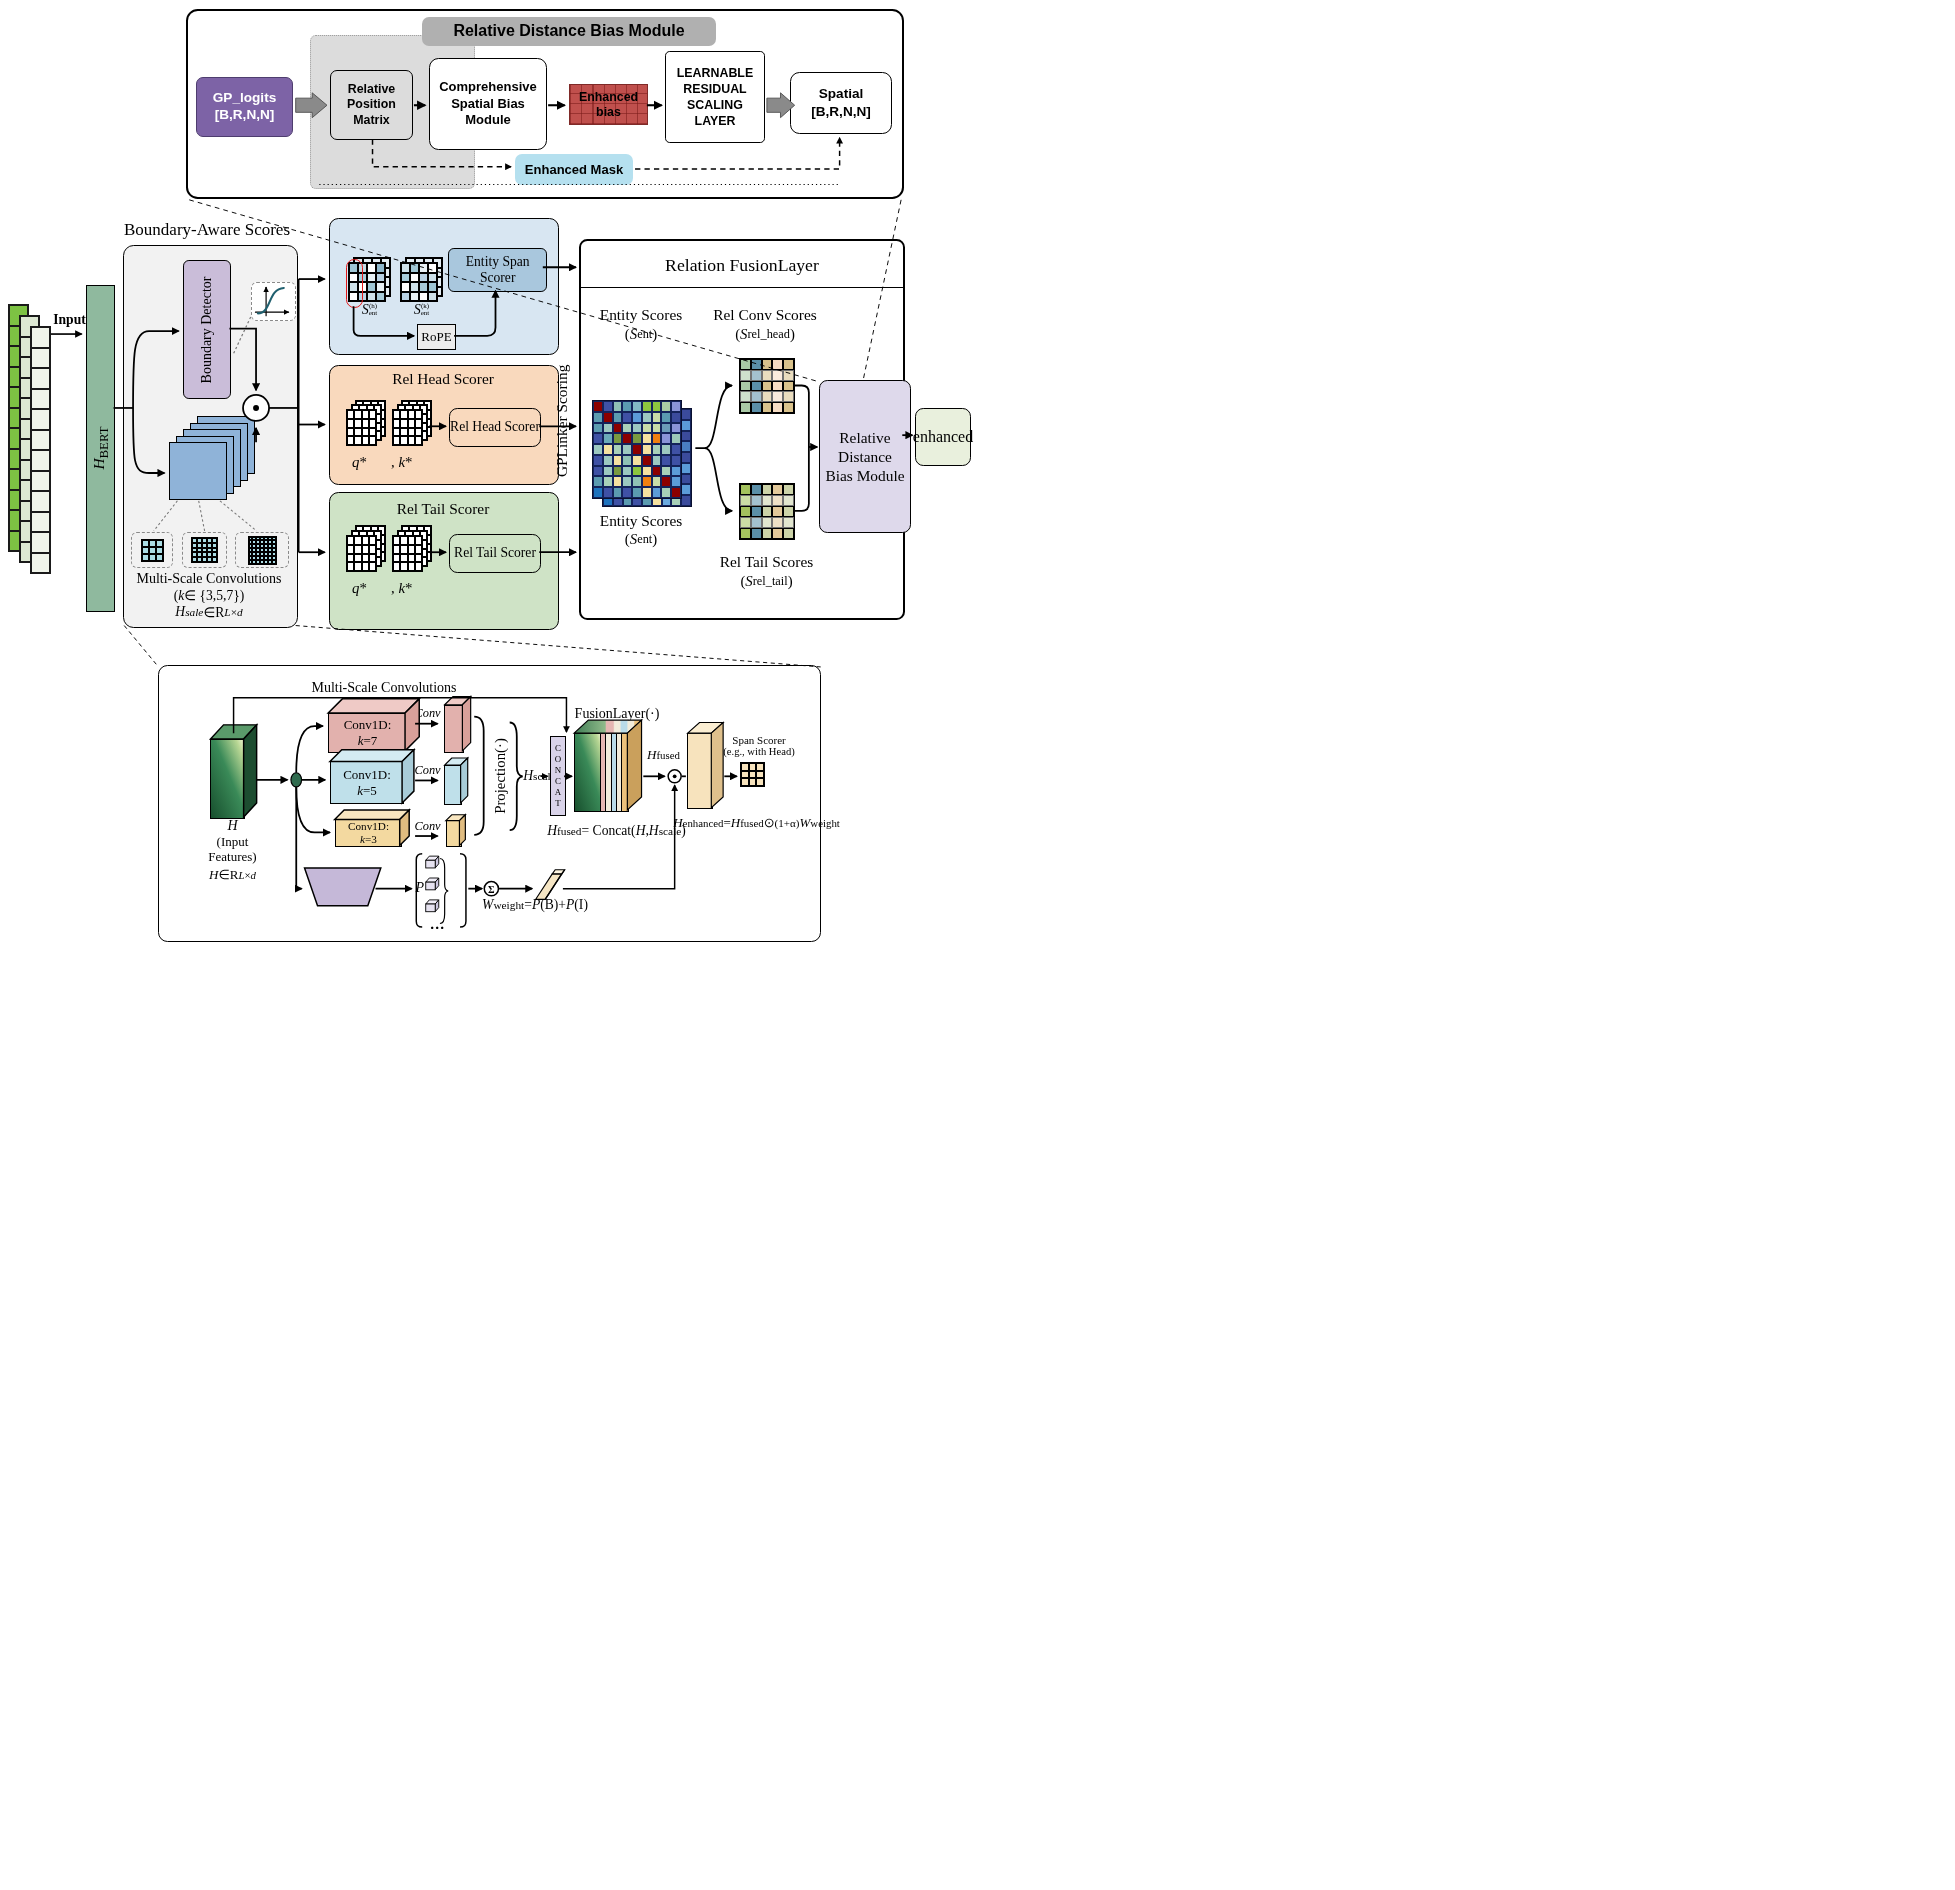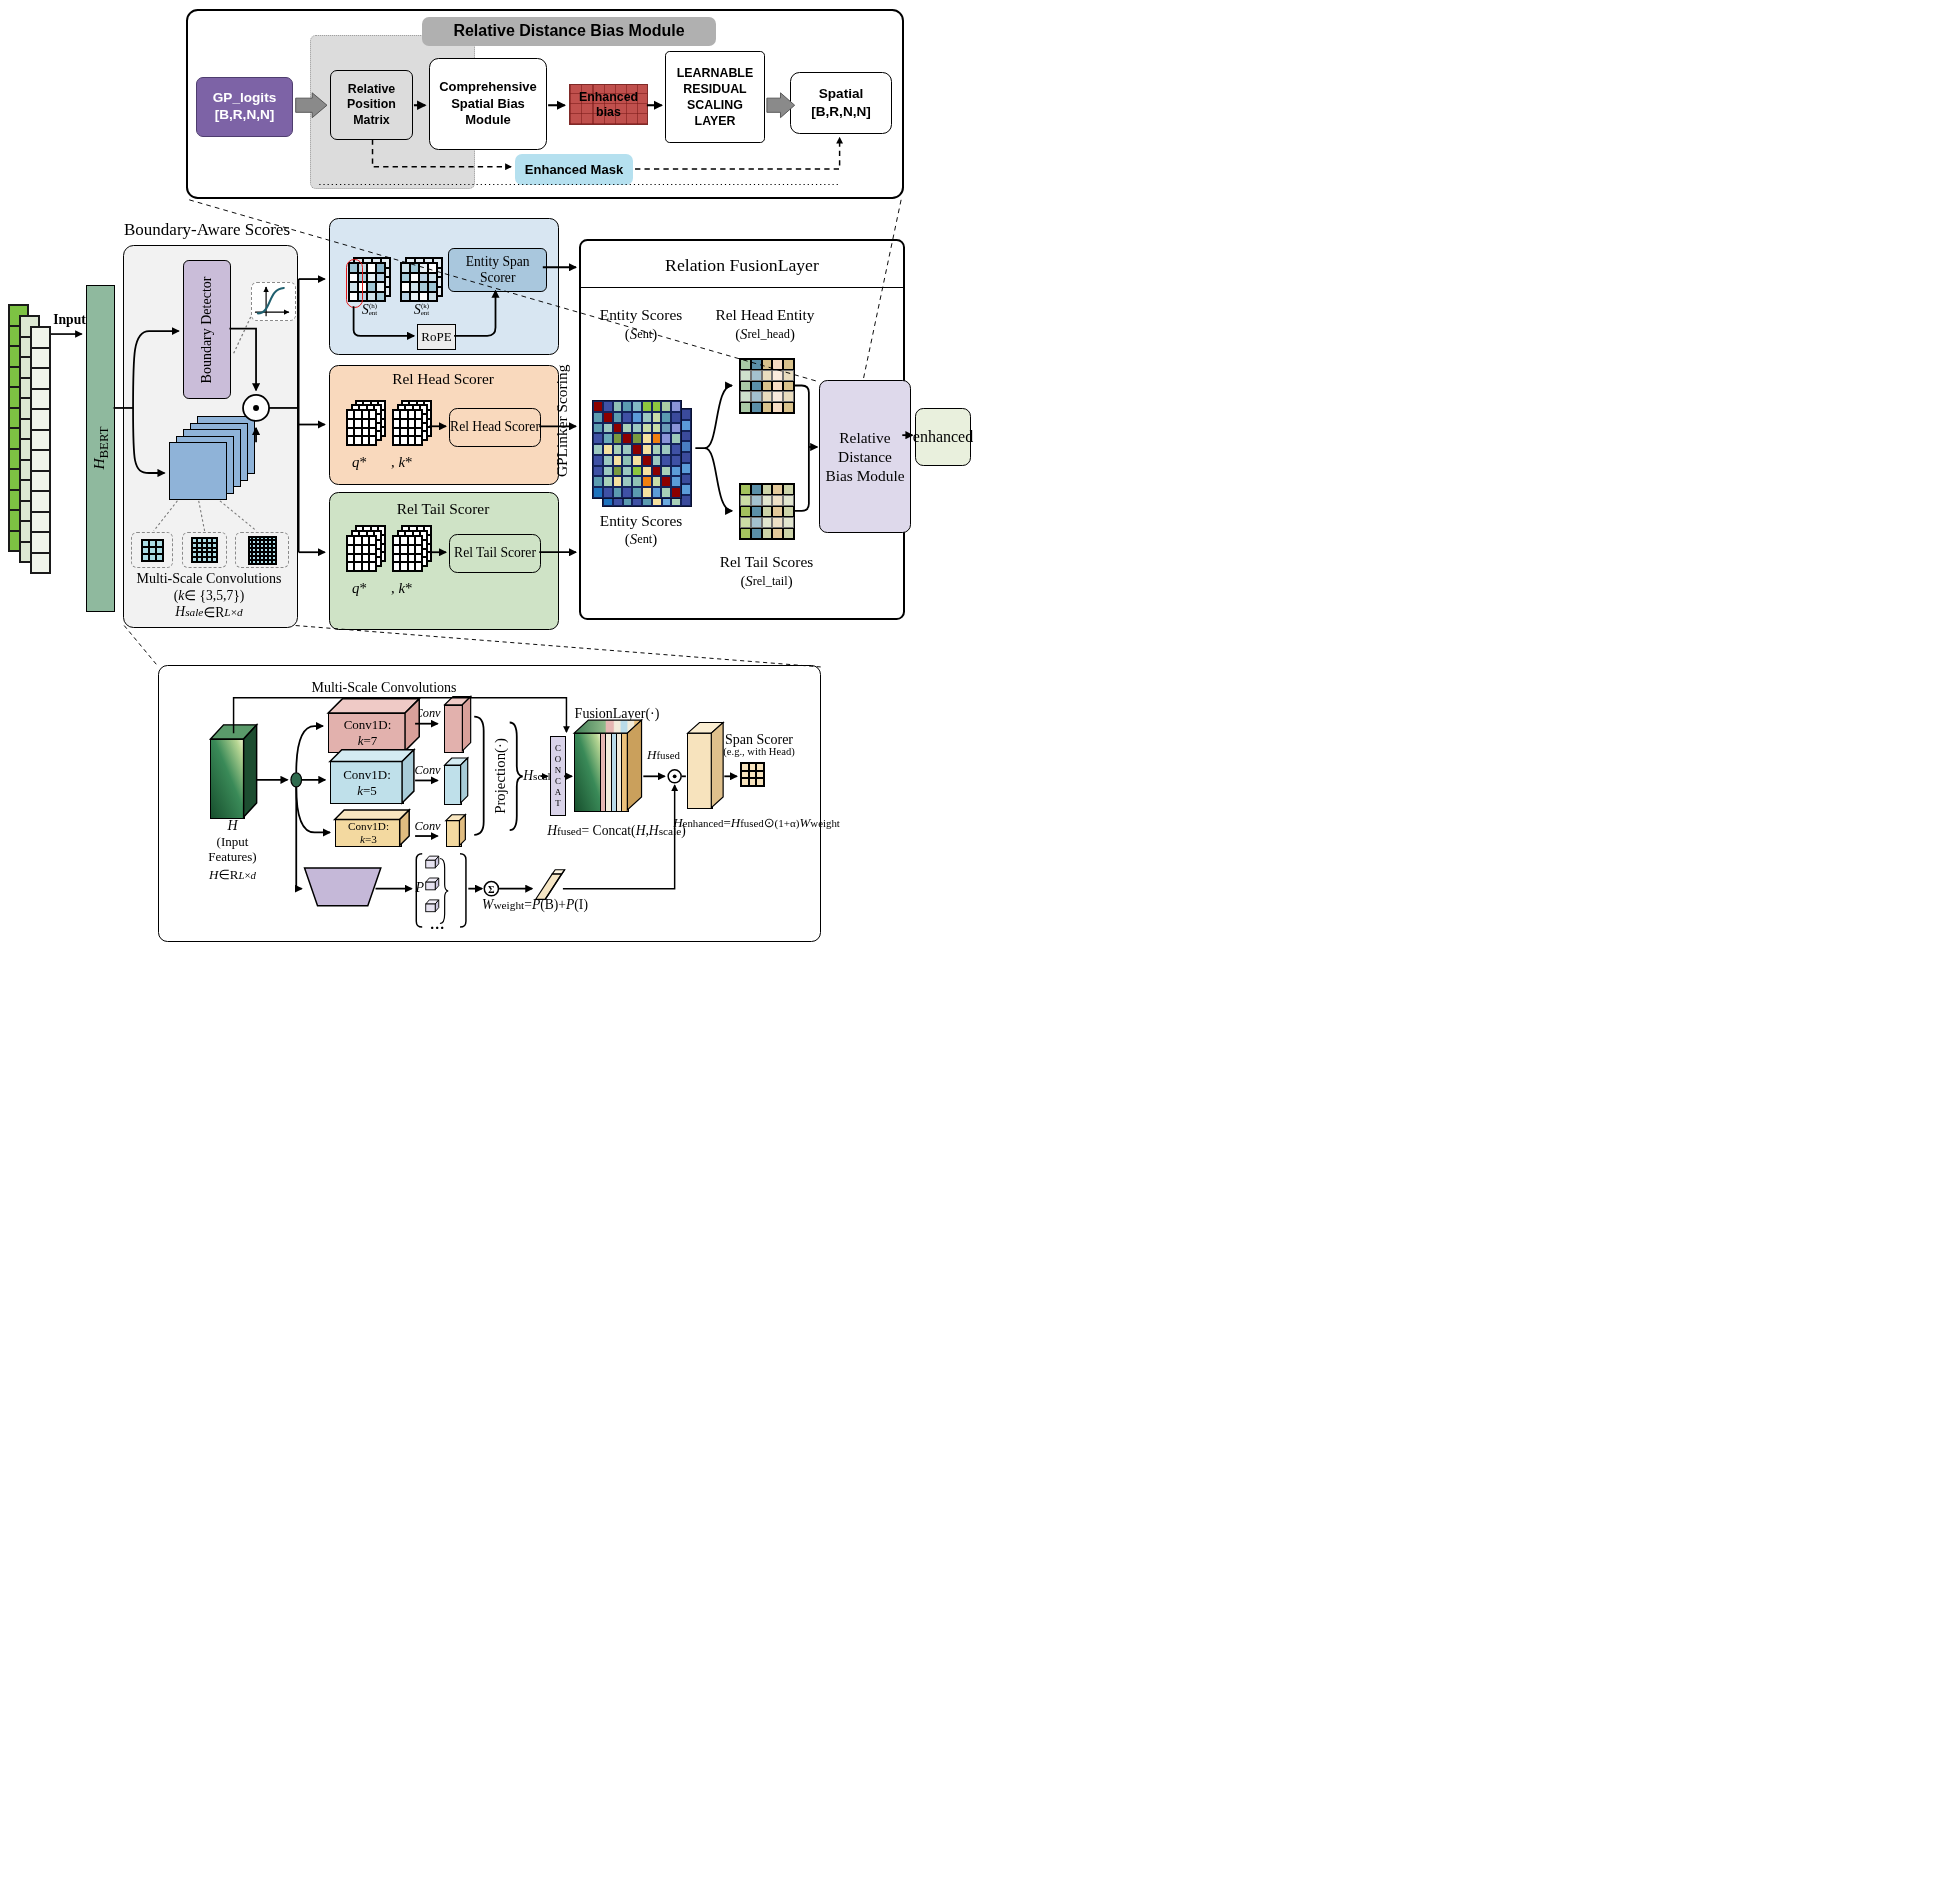--- a/index.html
+++ b/index.html
@@ -546,21 +546,21 @@
   <div class="abs ctr serif" style="left:449px;top:534px;width:90px;height:37px;background:#cfe3c6;border:1.5px solid #000;border-radius:8.3px;font-size:13.6px;line-height:1.2;">Rel Tail Scorer</div>
 
   <div class="abs ctr serif" style="left:497px;top:412px;width:130px;height:17.7px;transform:rotate(-90deg);font-size:15.4px;">GPLinker Scoring</div>
 
   <div class="abs box" style="left:579px;top:239px;width:326px;height:381px;border-radius:8.3px;border-width:2.1px;"></div>
   <div class="abs ctr serif" style="left:579px;top:254px;width:326px;height:22.5px;font-size:17.7px;">Relation FusionLayer</div>
   <div class="abs" style="left:579px;top:287px;width:326px;height:0;border-top:1.8px solid #000;"></div>
 
   <div class="abs ctr serif" style="left:588px;top:307px;width:106px;height:16.6px;font-size:15.4px;">Entity Scores</div>
   <div class="abs ctr serif" style="left:588px;top:326px;width:106px;height:16.6px;font-size:14.8px;">(<i>S</i><sub>ent</sub>)</div>
-  <div class="abs ctr serif" style="left:703px;top:307px;width:124px;height:16.6px;font-size:15.4px;">Rel Head Entity</div>
+  <div class="abs ctr serif" style="left:703px;top:307px;width:124px;height:16.6px;font-size:15.4px;">Rel Conv Scores</div>
   <div class="abs ctr serif" style="left:703px;top:326px;width:124px;height:16.6px;font-size:14.8px;">(<i>S</i><sub>rel_head</sub>)</div>
 
   <div id="hmBack" class="abs gridbox" style="left: 602px; top: 408px; width: 90px; height: 99px; border: 1.8px solid rgb(10, 16, 48); grid-template-columns: repeat(9, 1fr); grid-template-rows: repeat(9, 1fr);">
       <div style="border: 0.8px solid rgb(20, 35, 90); background: rgb(79, 109, 179);"></div>
       <div style="border: 0.8px solid rgb(20, 35, 90); background: rgb(79, 109, 179);"></div>
       <div style="border: 0.8px solid rgb(20, 35, 90); background: rgb(79, 109, 179);"></div>
       <div style="border: 0.8px solid rgb(20, 35, 90); background: rgb(79, 109, 179);"></div>
       <div style="border: 0.8px solid rgb(20, 35, 90); background: rgb(79, 109, 179);"></div>
       <div style="border: 0.8px solid rgb(20, 35, 90); background: rgb(79, 109, 179);"></div>
       <div style="border: 0.8px solid rgb(20, 35, 90); background: rgb(79, 109, 179);"></div>
@@ -850,21 +850,21 @@
   <div class="abs" style="left:616px;top:733px;width:5.3px;height:77px;border:0.9px solid #000;background:#f2ecdb;"></div>
   <div class="abs" style="left:621px;top:733px;width:5.9px;height:77px;border:0.9px solid #000;background:#ecc27c;"></div>
 
   <div class="abs ctr serif" style="left:643px;top:748px;width:41px;height:14px;font-size:13px;">
       <i>H</i>
       <sub>fused</sub>
     </div>
 
   <div class="abs" style="left:687px;top:733px;width:23.6px;height:74px;background:#f7e3bd;border:1.5px solid #000;"></div>
 
-  <div class="abs ctr serif" style="left:709px;top:733px;width:100px;height:13px;font-size:14px;">Span Scorer</div>
+  <div class="abs ctr serif" style="left:709px;top:733px;width:100px;height:13px;font-size:11px;">Span Scorer</div>
   <div class="abs ctr serif" style="left:709px;top:746px;width:100px;height:11.8px;font-size:10.6px;">(e.g., with Head)</div>
   <div id="spanGrid" class="abs gridbox" style="left: 740px; top: 762px; width: 25px; height: 25px; border: 1.5px solid rgb(0, 0, 0); grid-template-columns: repeat(3, 1fr); grid-template-rows: repeat(3, 1fr);">
       <div style="border: 0.9px solid rgb(0, 0, 0); background: rgb(247, 227, 189);"></div>
       <div style="border: 0.9px solid rgb(0, 0, 0); background: rgb(247, 227, 189);"></div>
       <div style="border: 0.9px solid rgb(0, 0, 0); background: rgb(247, 227, 189);"></div>
       <div style="border: 0.9px solid rgb(0, 0, 0); background: rgb(247, 227, 189);"></div>
       <div style="border: 0.9px solid rgb(0, 0, 0); background: rgb(247, 227, 189);"></div>
       <div style="border: 0.9px solid rgb(0, 0, 0); background: rgb(247, 227, 189);"></div>
       <div style="border: 0.9px solid rgb(0, 0, 0); background: rgb(247, 227, 189);"></div>
       <div style="border: 0.9px solid rgb(0, 0, 0); background: rgb(247, 227, 189);"></div>

